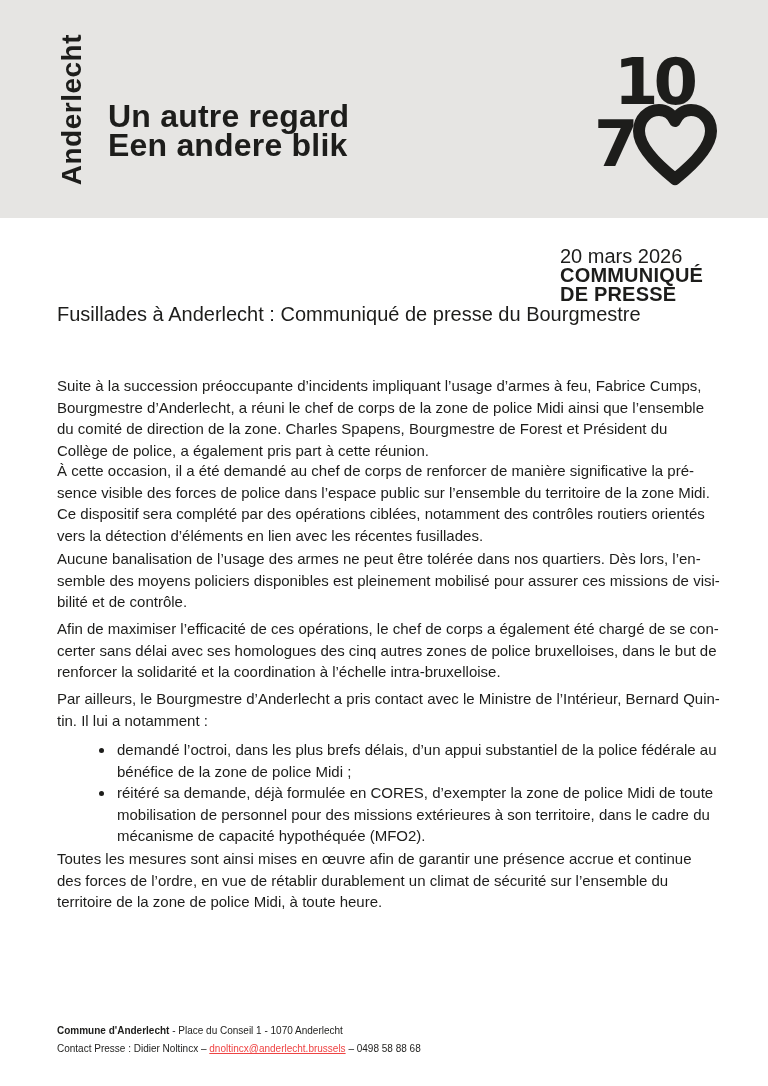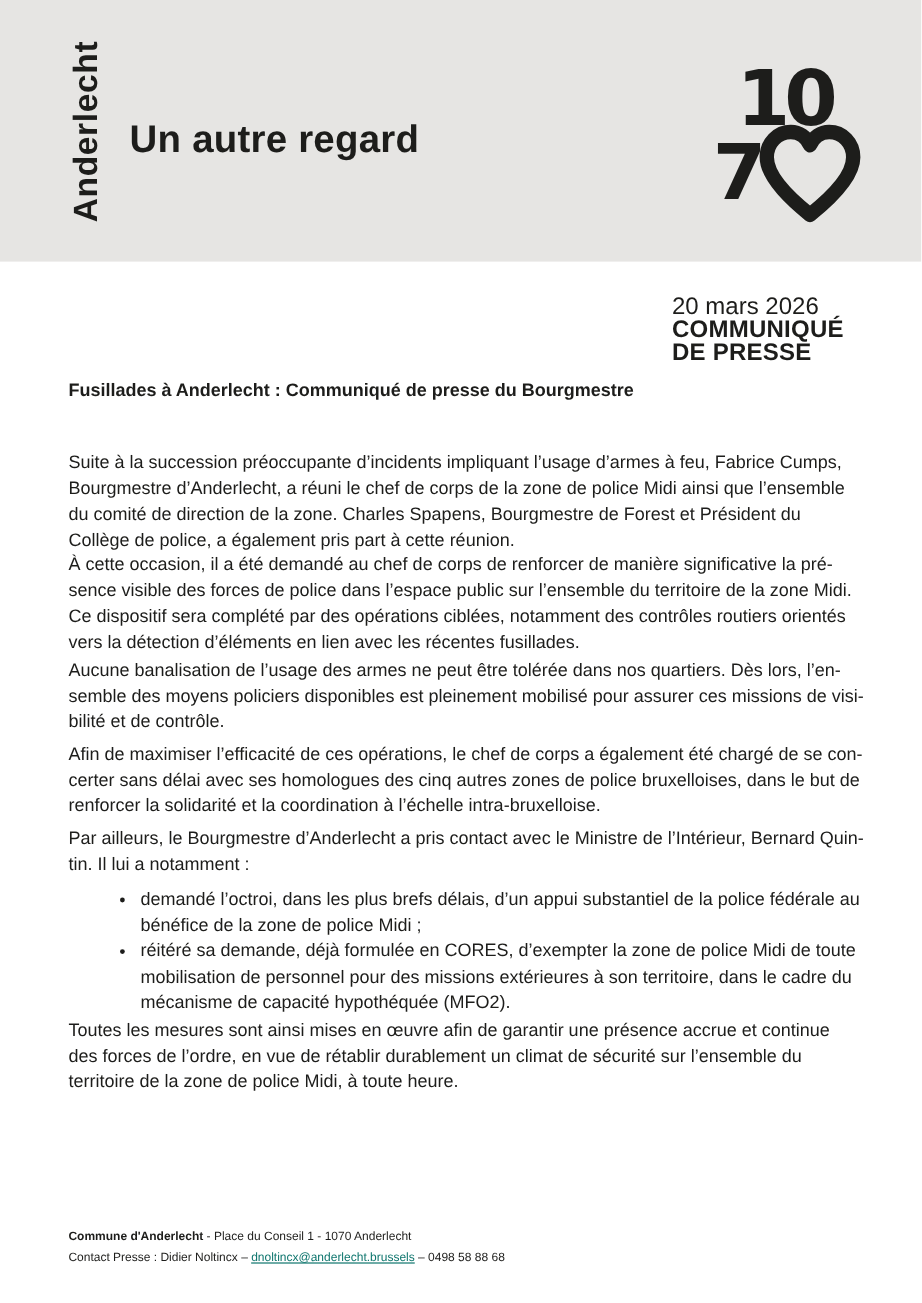--- a/index.html
+++ b/index.html
@@ -80,24 +80,24 @@
     top: 247px;
     width: 187px;
     font-size: 20px;
     line-height: 19px;
   }
   .date-block .doc-type { font-weight: 700; letter-spacing: 0.2px; }
 
   .doc-title {
     position: absolute;
     left: 0;
-    top: 315px;
+    top: 304px;
     width: 660px;
-    font-size: 15px;
-    font-weight: 700;
+    font-size: 20px;
+    font-weight: 400;
   }
 
   .para {
     position: absolute;
     left: 0;
     width: 685px;
     white-space: pre-line;
   }
   .p1 { top: 365px; margin-top: 10px; }
   .p2 { top: 460px; }
@@ -123,38 +123,39 @@
   .footer {
     position: absolute;
     left: 57px;
     top: 1022px;
     width: 690px;
     font-size: 10px;
     line-height: 18px;
   }
   .footer .org-bold { font-weight: 700; }
   .footer a.mail-link {
-    color: #0f766e;
+    color: #ef4444;
     text-decoration: underline;
     cursor: pointer;
   }
 </style>
 </head>
 <body>
 
 <div class="page">
 
   <div class="letterhead">
 
     <div class="vertical-name-box">
       <span>Anderlecht</span>
     </div>
 
     <div class="tagline">
       <div>Un autre regard</div>
+      <div>Een andere blik</div>
     </div>
 
     <svg class="logo-1070" viewBox="0 0 150 150" aria-hidden="true">
       <text x="16" y="66" font-size="64" letter-spacing="-5">10</text>
       <text x="-4" y="128" font-size="64">7</text>
       <path d="M77,141 C57,125 41,108 41,93 C41,81 50,72 61,72 C68,72 74,76 77,83 C80,76 86,72 93,72 C104,72 113,81 113,93 C113,108 97,125 77,141 Z" fill="none" stroke="#1d1d1b" stroke-width="12" stroke-linejoin="round"></path>
     </svg>
   </div>
 
   <div class="content">

